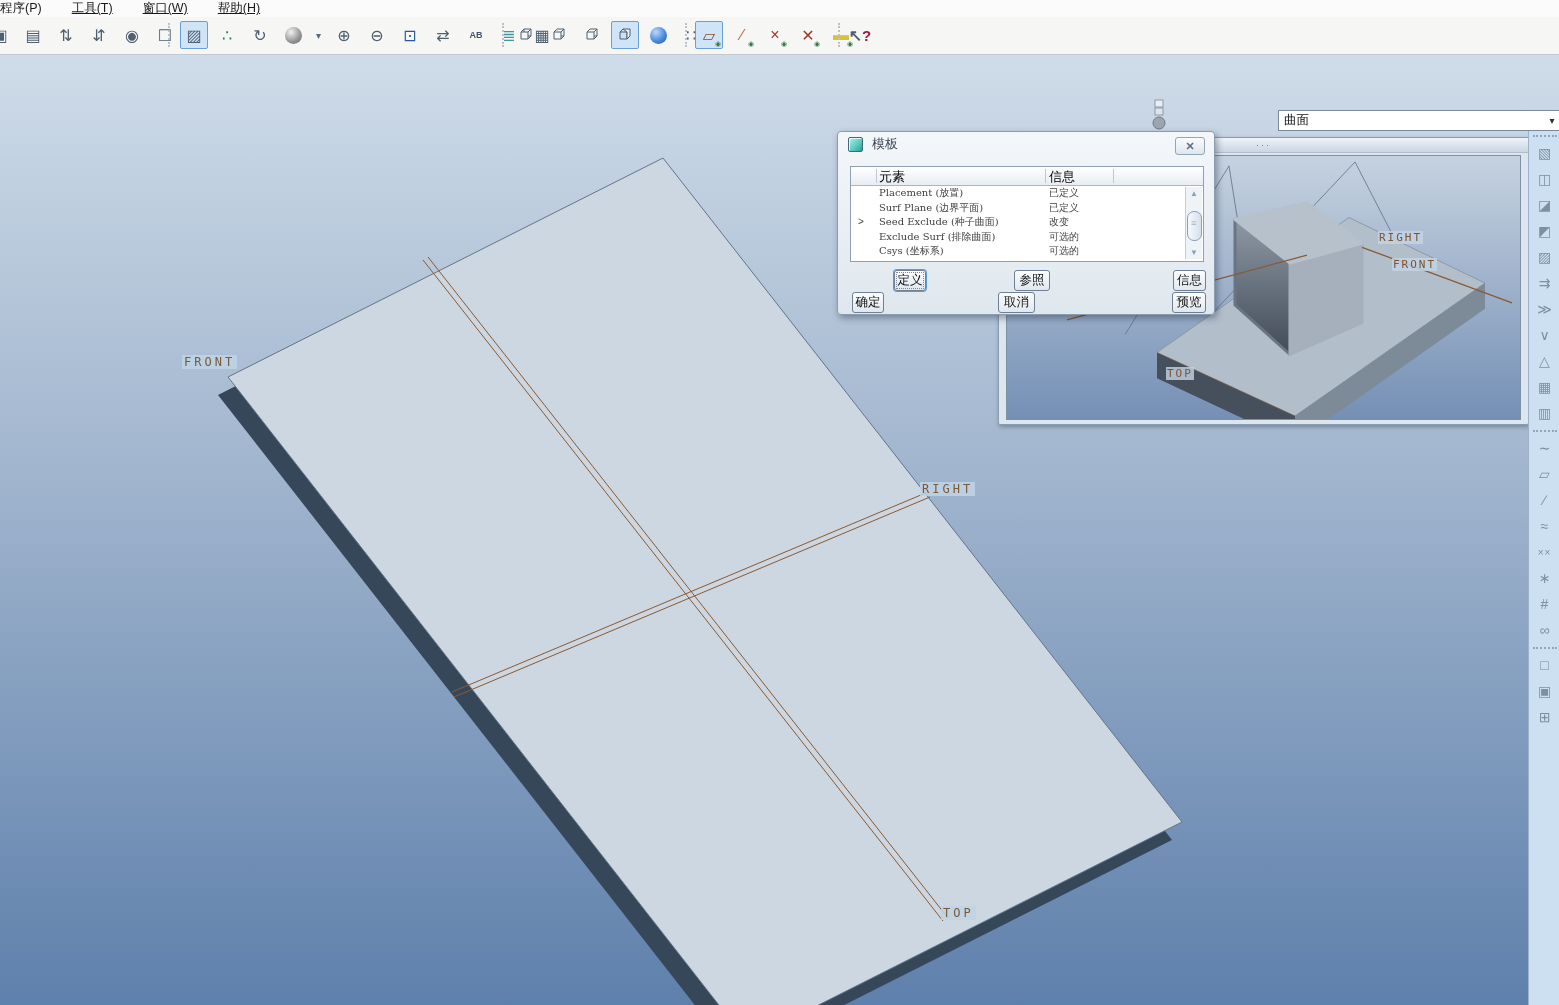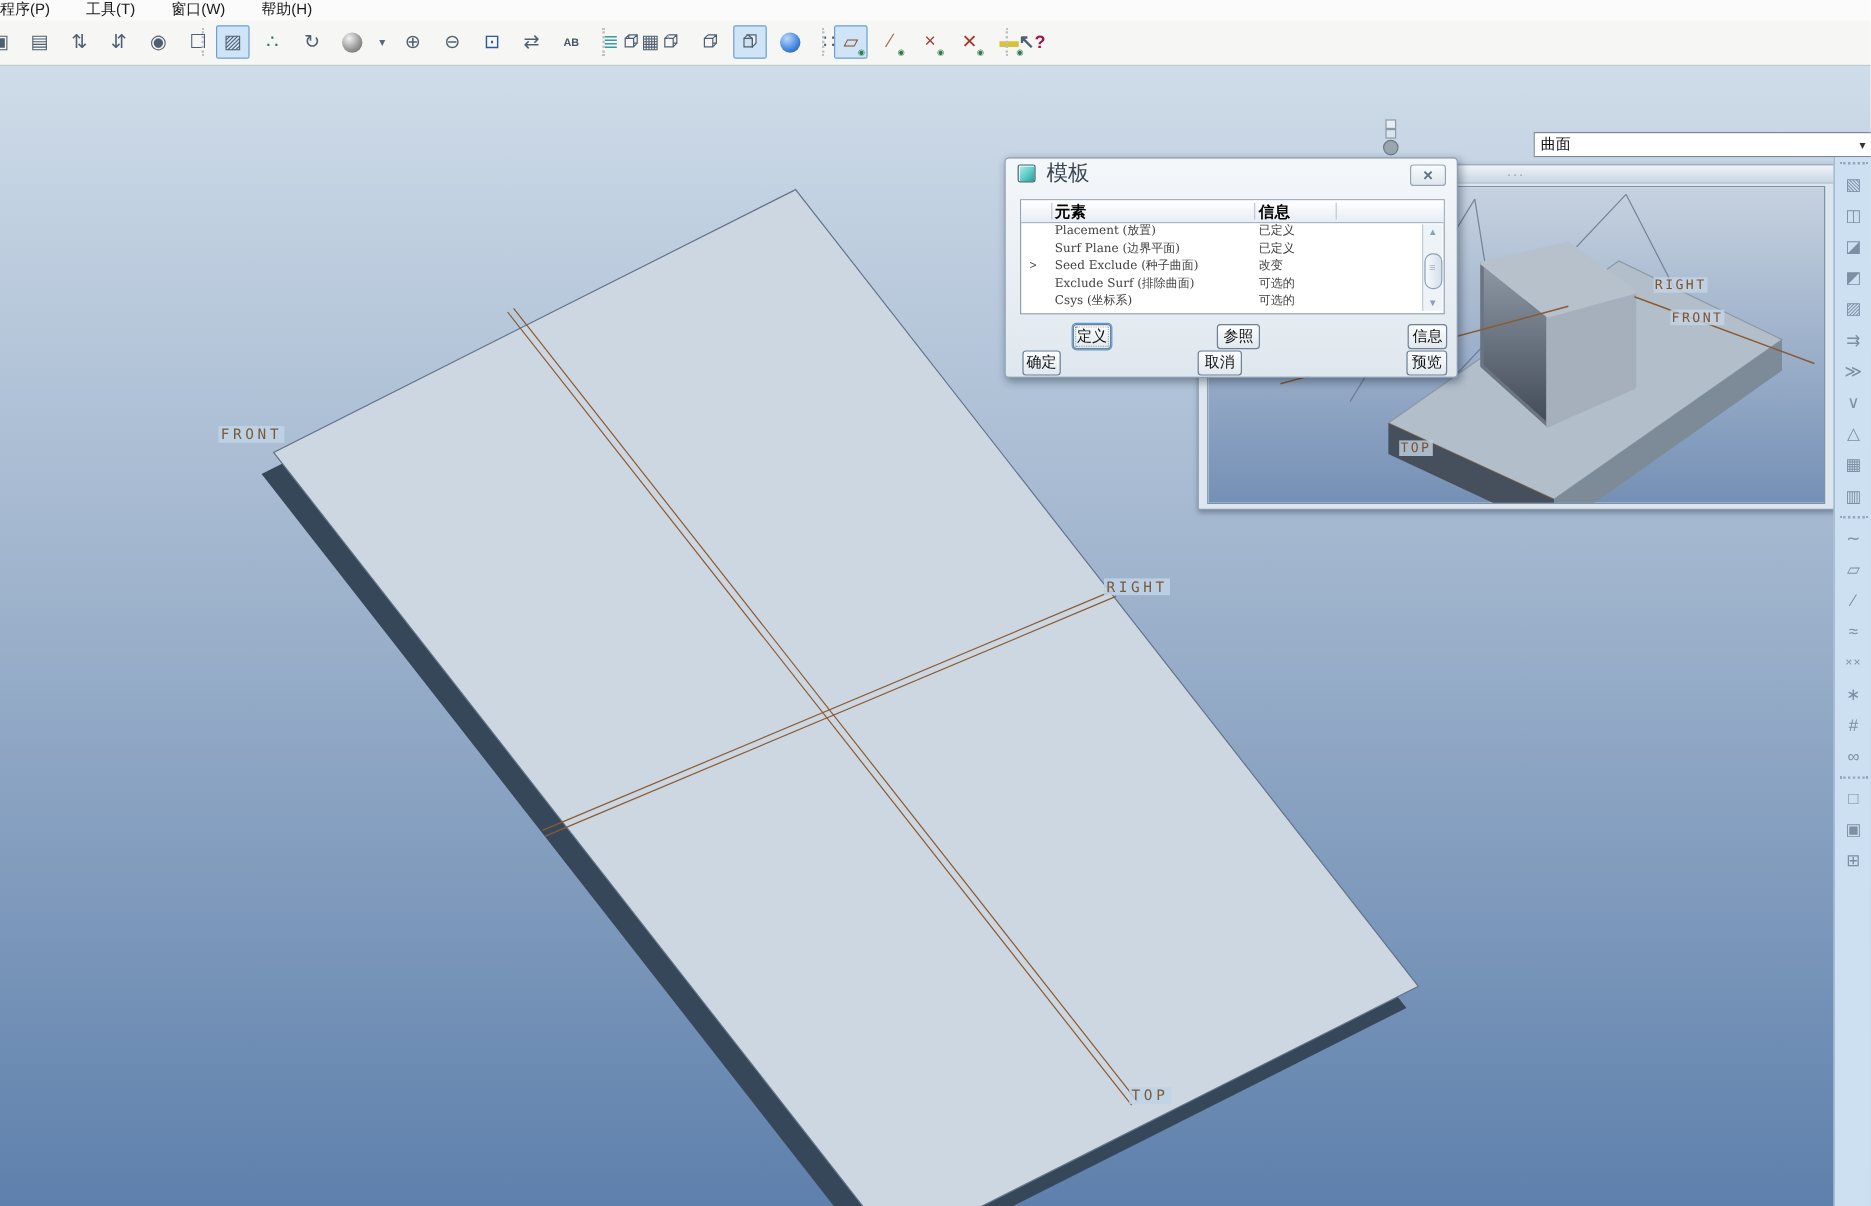--- a/index.html
+++ b/index.html
@@ -5,21 +5,21 @@
   html,body{margin:0;padding:0;}
   body{
     width:1559px;height:1005px;position:relative;overflow:hidden;
     font-family:"Liberation Sans", sans-serif;background:#ffffff;
     -webkit-font-smoothing:antialiased;
   }
   
   .menubar{position:absolute;left:0;top:0;width:1559px;height:17px;background:#fbfbfb;
     display:flex;align-items:center;padding-left:0;font-size:12.5px;color:#1a1a1a;}
   .menubar .mi{padding:1px 4px;cursor:default;margin-left:-4px;}
-  .menubar .mi+.mi{margin-left:22px;}
+  .menubar .mi+.mi{margin-left:22px;text-decoration:underline;}
   
   .toolbar{position:absolute;left:0;top:17px;width:1559px;height:37px;background:#f6f6f4;
     border-bottom:1px solid #c3c9cf;}
   .tgroup{position:absolute;top:4px;display:flex;align-items:center;gap:5px;}
   .tbtn{width:26px;height:26px;display:flex;align-items:center;justify-content:center;
     font-size:16px;color:#4e5f70;border:1px solid transparent;border-radius:2px;position:relative;}
   .tbtn.small{width:11px;font-size:10px;color:#5a6a7a;}
   .tbtn.pressed{background:#cfe4f7;border:1px solid #6a9fd4;}
   .tsep{position:absolute;top:6px;height:24px;border-left:2px dotted #b9c2cc;width:0;}
   .ball{width:17px;height:17px;border-radius:50%;
@@ -60,28 +60,28 @@
   .rbtn{width:24px;height:24px;margin:1px 0;display:flex;align-items:center;justify-content:center;
     font-size:14px;color:#7d8fa3;}
   .rbtn.twoline{font-size:10px;letter-spacing:1px;}
   
   .dialog{position:absolute;left:837px;top:131px;width:376px;height:182px;
     background:linear-gradient(#f4f7fa,#dfe7ee);border:1px solid #8b9cae;border-radius:4px;
     box-shadow:2px 3px 7px rgba(20,30,50,.4);}
   .dtitlebar{position:absolute;left:0;top:0;right:0;height:24px;display:flex;align-items:center;}
   .dtitleicon{width:13px;height:13px;margin-left:10px;background:linear-gradient(135deg,#aef0ea,#59c8c0 60%,#2e9a94);
     border:1px solid #3e6a74;border-radius:2px;box-shadow:inset 1px 1px 0 rgba(255,255,255,.8);}
-  .dtitletext{margin-left:9px;font-size:18px;color:#3a4450;text-align:right;}
+  .dtitletext{margin-left:9px;font-size:13px;color:#3a4450;text-align:right;}
   .dclose{position:absolute;right:9px;top:5px;width:28px;height:16px;background:linear-gradient(#fafcfe,#dfe6ec);
     border:1px solid #93a5b6;border-radius:3px;display:flex;align-items:center;justify-content:center;
     font-size:11px;font-weight:bold;color:#5f7183;}
   .dtable{position:absolute;left:12px;top:34px;width:352px;height:94px;background:#ffffff;
     border:1px solid #8ea0b2;}
   .thead{position:absolute;left:0;top:0;right:0;height:18px;background:linear-gradient(#ffffff,#e7edf3);
-    border-bottom:1px solid #a8b6c4;font-size:13px;font-weight:bold;color:#000;}
+    border-bottom:1px solid #a8b6c4;font-size:13px;font-weight:normal;color:#000;}
   .thead .h1{position:absolute;left:28px;top:1px;}
   .thead .h2{position:absolute;left:198px;top:1px;}
   .thead .hline{position:absolute;top:2px;bottom:2px;border-left:1px solid #bcc8d4;}
   .tbody{position:absolute;left:0;top:19px;right:18px;bottom:0;font-family:"DejaVu Serif", serif;
     font-size:10px;color:#3f3f3f;}
   .trow{height:14.6px;line-height:14.6px;position:relative;white-space:nowrap;}
   .trow .mk{position:absolute;left:7px;width:16px;color:#444;font-family:"Liberation Sans",sans-serif;}
   .trow .el{position:absolute;left:28px;}
   .trow .inf{position:absolute;left:198px;}
   .vscroll{position:absolute;right:1px;top:20px;width:16px;bottom:2px;background:#eef3f8;

